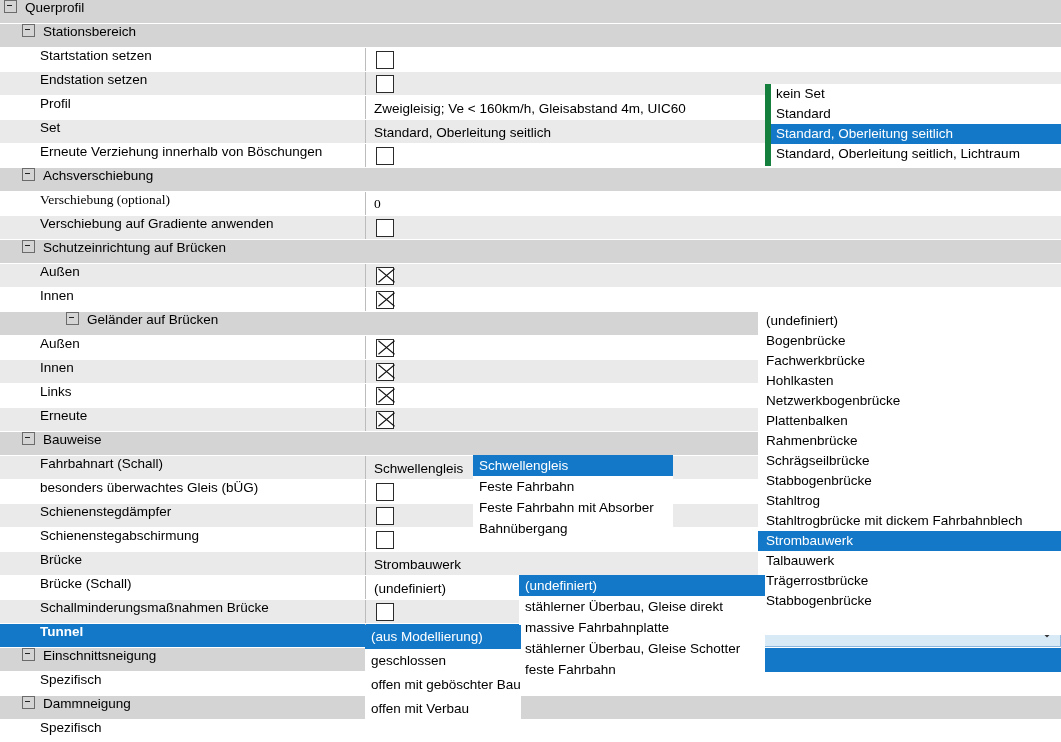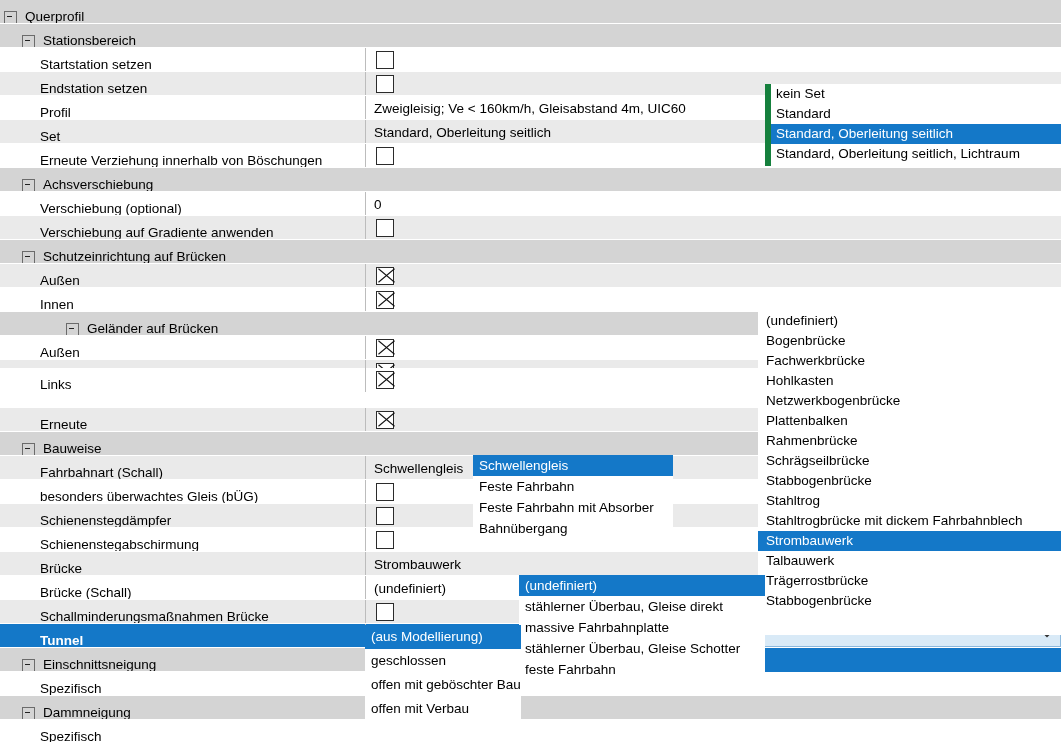--- a/index.html
+++ b/index.html
@@ -14,21 +14,21 @@
   }
   #grid{position:absolute;left:0;top:0;width:1061px;height:742px;}
   .row{position:absolute;left:0;width:1061px;height:24px;display:flex;align-items:center;}
   .row.group{background:#d4d4d4;}
   .row.plain{background:#ffffff;}
   .row.alt{background:#eaeaea;}
   .row.selected{background:#1478c8;color:#fff;font-weight:bold;}
   .labelcell{
     position:relative;
     width:365px;height:24px;
-    display:flex;align-items:flex-end;
+    display:flex;align-items:flex-start;
     box-sizing:border-box;
     overflow:hidden;white-space:nowrap;
   }
   .valcell{
     position:relative;
     width:696px;height:24px;
     display:flex;align-items:center;
     box-sizing:border-box;
     padding-left:6px;
     overflow:hidden;white-space:nowrap;
@@ -170,21 +170,21 @@
     </div>
     <div class="rowline" style="top: 167px;"></div>
     <div class="row group" style="top: 168px;">
       <div class="labelcell">
         <span class="expander"></span>
         <span>Achsverschiebung</span>
       </div>
       <div class="valcell" style="border-left: none;"></div>
     </div>
     <div class="rowline" style="top: 191px;"></div>
-    <div class="row plain" style="top: 192px;">
+    <div class="row plain" style="top: 192px; font-family: Liberation Serif, serif;">
       <div class="labelcell">
         <span class="indent2">Verschiebung (optional)</span>
       </div>
       <div class="valcell">
         <span class="vtext">0</span>
       </div>
     </div>
     <div class="rowline" style="top: 215px;"></div>
     <div class="row alt" style="top: 216px;">
       <div class="labelcell">
@@ -240,21 +240,21 @@
     <div class="rowline" style="top: 359px;"></div>
     <div class="row alt" style="top: 360px;">
       <div class="labelcell">
         <span class="indent2">Innen</span>
       </div>
       <div class="valcell">
         <span class="checkbox checked"></span>
       </div>
     </div>
     <div class="rowline" style="top: 383px;"></div>
-    <div class="row plain" style="top: 368px;">
+    <div class="row plain" style="top: 384px;">
       <div class="labelcell">
         <span class="indent2">Links</span>
       </div>
       <div class="valcell">
         <span class="checkbox checked"></span>
       </div>
     </div>
     <div class="rowline" style="top: 407px;"></div>
     <div class="row alt" style="top: 408px;">
       <div class="labelcell">

